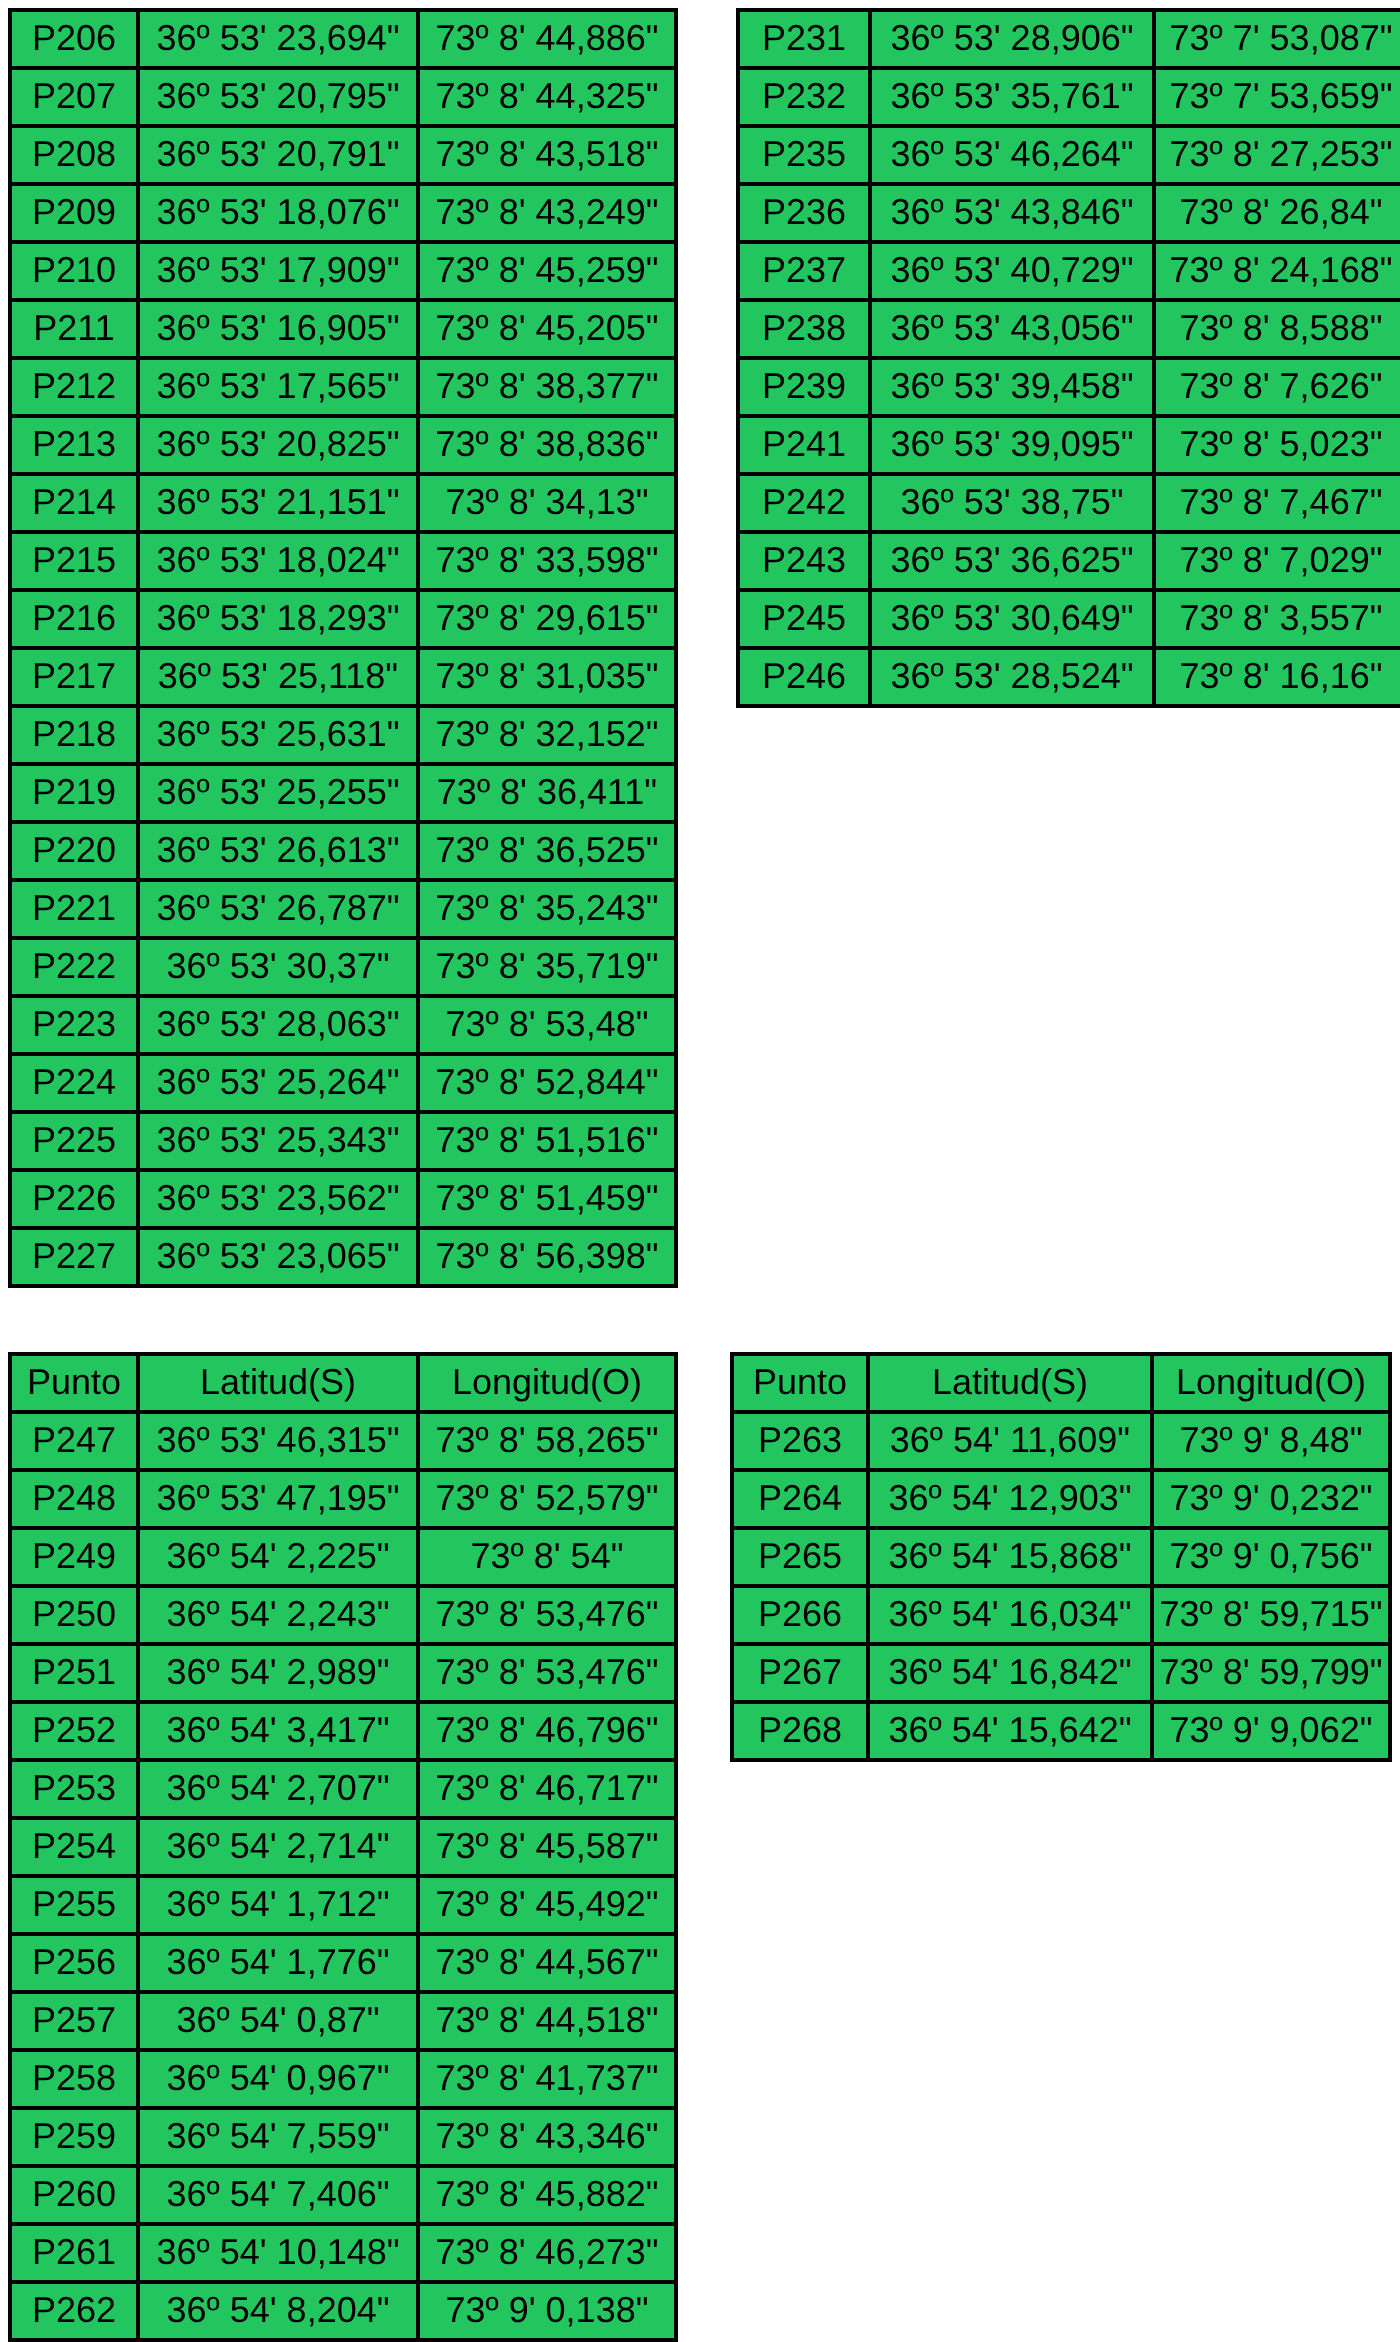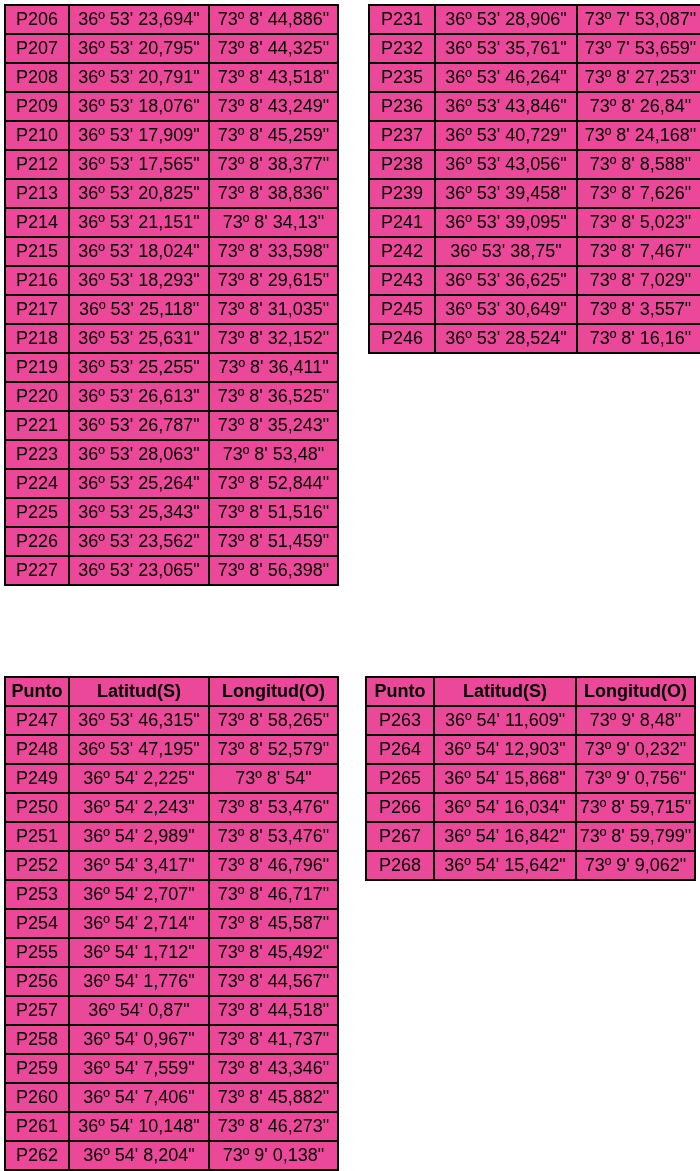--- a/index.html
+++ b/index.html
@@ -11,37 +11,37 @@
     width: 700px;
     height: 1171px;
     position: relative;
     font-family: "Liberation Sans", sans-serif;
     color: #000000;
   }
   table.coord-table {
     border-collapse: collapse;
     position: absolute;
     table-layout: fixed;
-    background: #ec4899;
+    background: #22c55e;
   }
   table.coord-table td,
   table.coord-table th {
     border: 2px solid #000000;
     height: 27px;
     padding: 0;
     text-align: center;
     vertical-align: middle;
     font-size: 18px;
     line-height: 27px;
     white-space: nowrap;
     overflow: hidden;
     color: #000000;
   }
   table.coord-table th {
-    font-weight: bold;
+    font-weight: normal;
   }
   
   #table-0 { left: 4px;   top: 4px;   width: 333px; }
   #table-1 { left: 368px; top: 4px;   width: 335px; }
   #table-2 { left: 4px;   top: 676px; width: 333px; }
   #table-3 { left: 365px; top: 676px; width: 329px; }
 
   #table-0 col.c-punto, #table-2 col.c-punto { width: 64px; }
   #table-0 col.c-lat,   #table-2 col.c-lat   { width: 140px; }
   #table-0 col.c-lon,   #table-2 col.c-lon   { width: 129px; }
@@ -83,20 +83,25 @@
         <td>P209</td>
         <td>36º 53' 18,076"</td>
         <td>73º 8' 43,249"</td>
       </tr>
       <tr>
         <td>P210</td>
         <td>36º 53' 17,909"</td>
         <td>73º 8' 45,259"</td>
       </tr>
       <tr>
+        <td>P211</td>
+        <td>36º 53' 16,905"</td>
+        <td>73º 8' 45,205"</td>
+      </tr>
+      <tr>
         <td>P212</td>
         <td>36º 53' 17,565"</td>
         <td>73º 8' 38,377"</td>
       </tr>
       <tr>
         <td>P213</td>
         <td>36º 53' 20,825"</td>
         <td>73º 8' 38,836"</td>
       </tr>
       <tr>
@@ -131,20 +136,25 @@
       </tr>
       <tr>
         <td>P220</td>
         <td>36º 53' 26,613"</td>
         <td>73º 8' 36,525"</td>
       </tr>
       <tr>
         <td>P221</td>
         <td>36º 53' 26,787"</td>
         <td>73º 8' 35,243"</td>
+      </tr>
+      <tr>
+        <td>P222</td>
+        <td>36º 53' 30,37"</td>
+        <td>73º 8' 35,719"</td>
       </tr>
       <tr>
         <td>P223</td>
         <td>36º 53' 28,063"</td>
         <td>73º 8' 53,48"</td>
       </tr>
       <tr>
         <td>P224</td>
         <td>36º 53' 25,264"</td>
         <td>73º 8' 52,844"</td>

